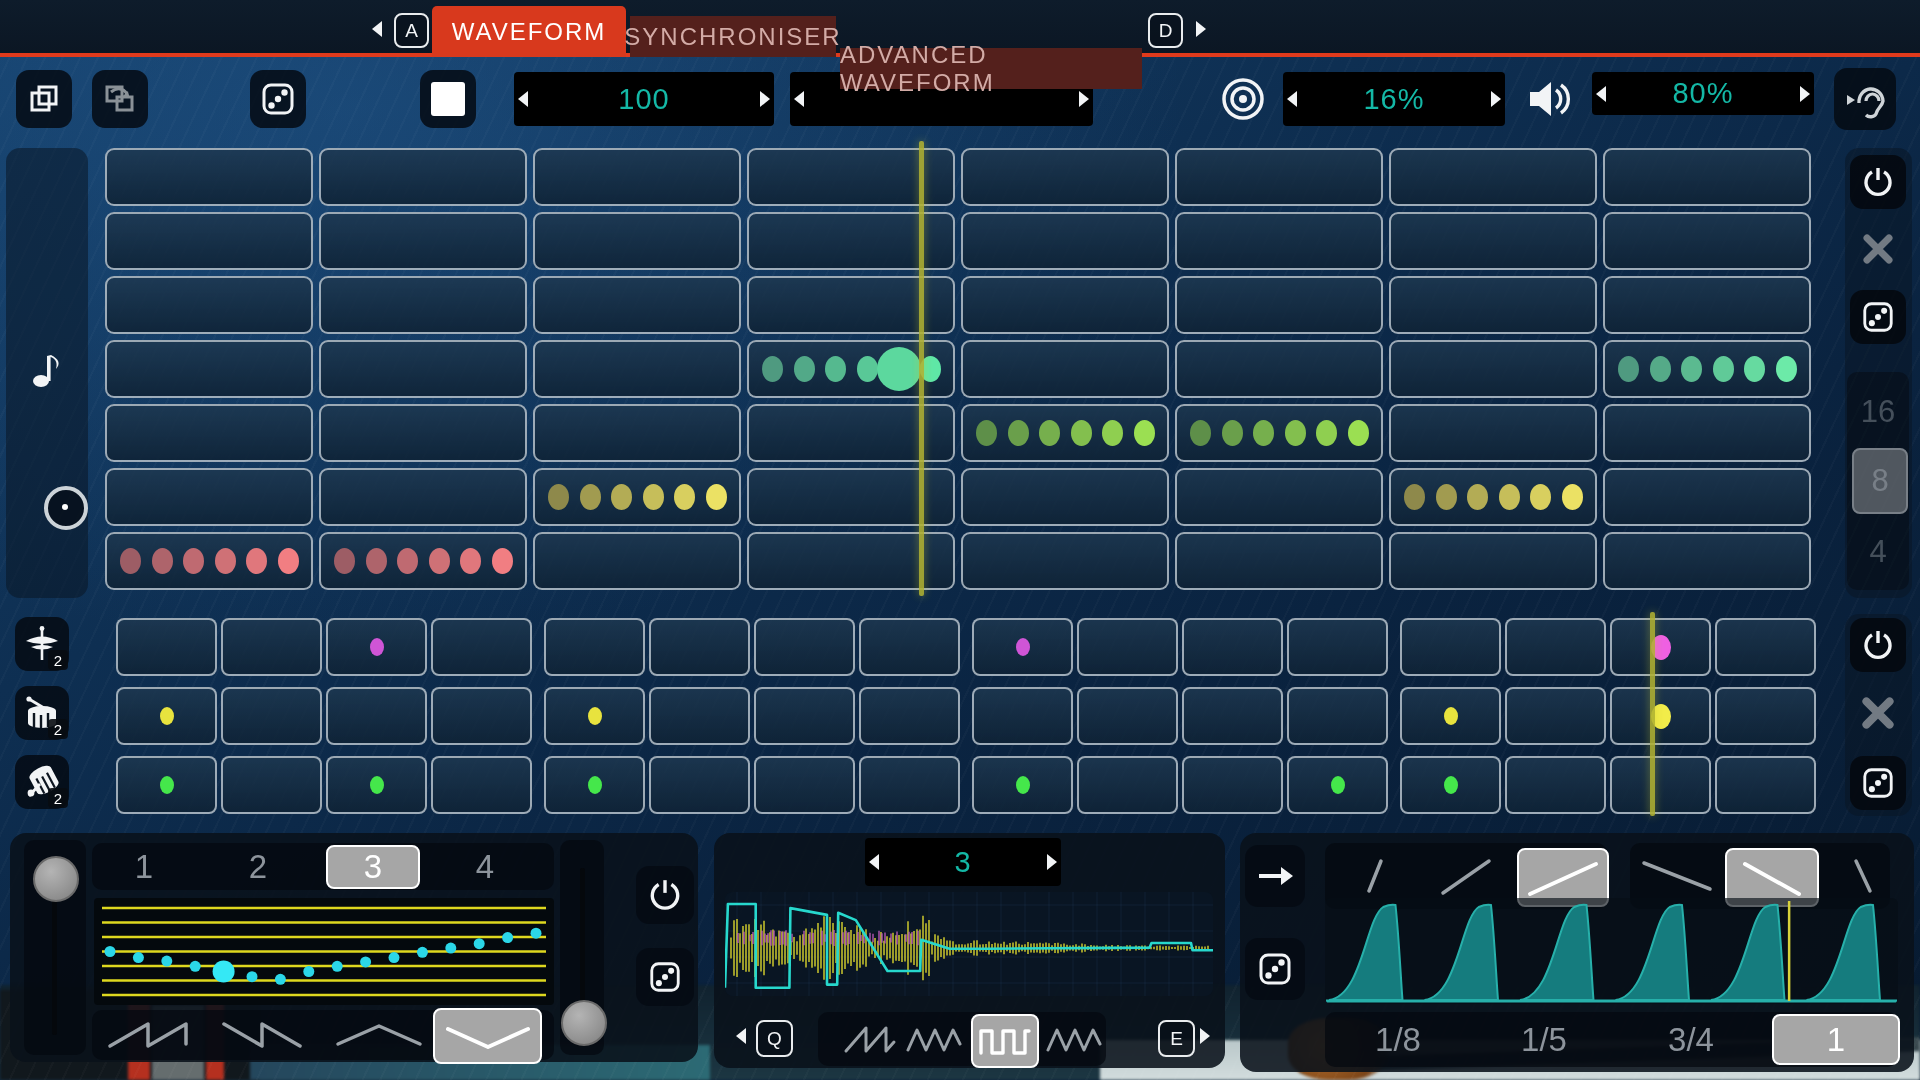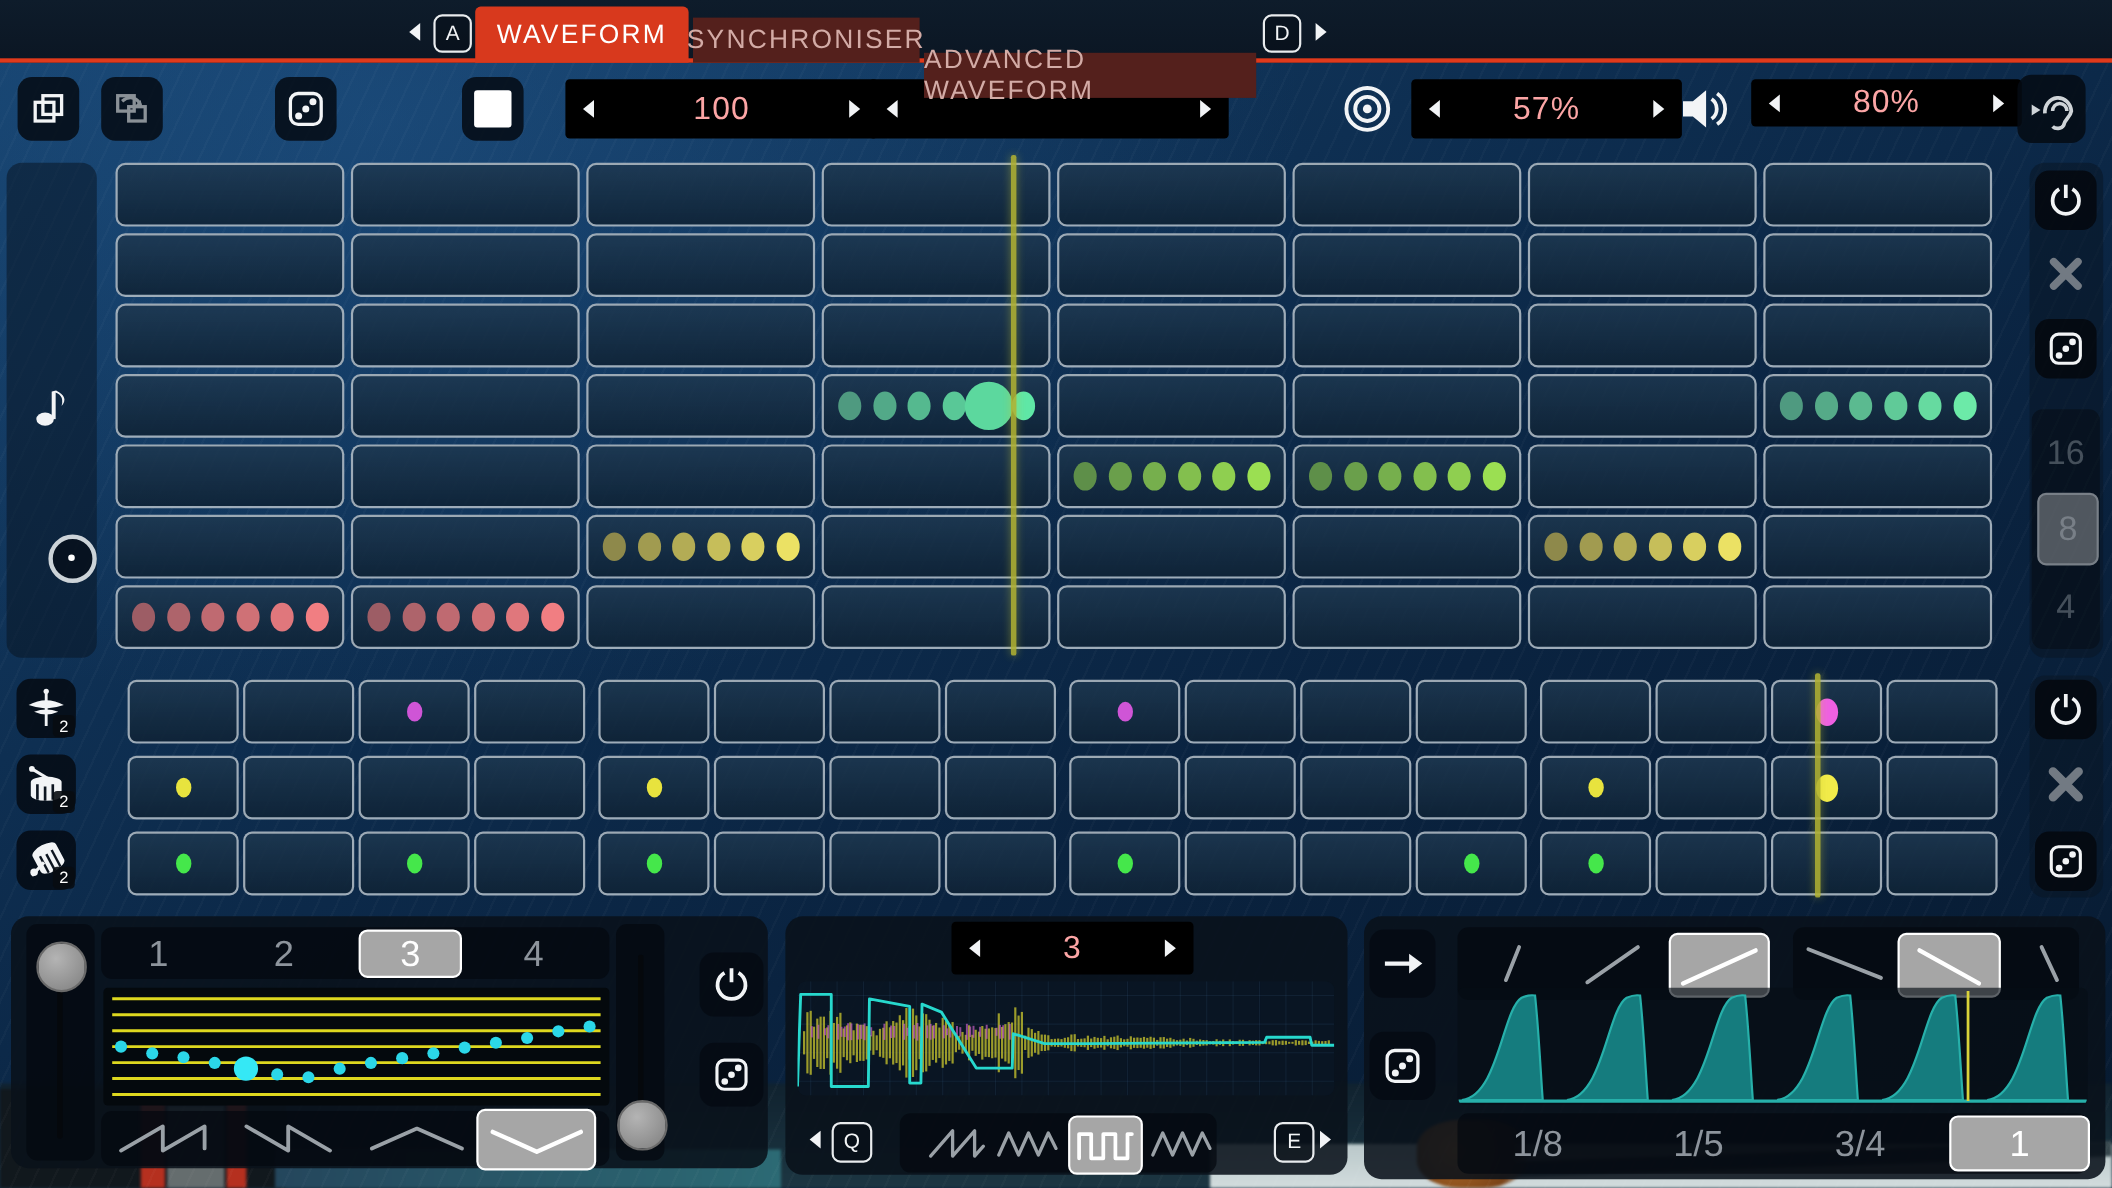--- a/index.html
+++ b/index.html
@@ -27,21 +27,21 @@
   .keybox{border:2.5px solid #e9ecee;border-radius:8px;color:#f2f4f6;font-size:19px;background:rgba(5,10,18,0.4);}
   .tri{width:0;height:0;border-style:solid;}
   .tri-l{border-width:9px 12px 9px 0;border-color:transparent #f2f4f6 transparent transparent;}
   .tri-r{border-width:9px 0 9px 12px;border-color:transparent transparent transparent #f2f4f6;}
   .tri-sm.tri-l{border-width:8px 10px 8px 0;}
   .tri-sm.tri-r{border-width:8px 0 8px 10px;}
 
   
   .toolbtn{width:56px;height:58px;background:rgba(5,11,19,0.85);border-radius:13px;z-index:3;}
   .stepper{background:#000;border-radius:4px;display:flex;align-items:center;justify-content:space-between;
-           padding:0 16px;color:#fca5a5;z-index:3;}
+           padding:0 4px;color:#14b8a6;z-index:3;}
   .stepper .val{flex:1;text-align:center;font-size:29px;letter-spacing:1px;}
 
   
   .sidestrip{background:rgba(10,22,36,0.55);border-radius:14px;z-index:1;}
   .cell{position:absolute;border:2px solid rgba(196,206,215,0.78);border-radius:9px;
         background:linear-gradient(180deg, rgba(30,56,80,0.85), rgba(15,35,54,0.9));}
   .dot{position:absolute;border-radius:50%;}
   .playhead{background:#b1b232;opacity:0.88;border-radius:2px;box-shadow:0 0 8px rgba(200,200,50,0.55);z-index:4;}
   .numsel{color:#8d949c;font-size:31px;}
   .selbox{background:#a6a6a6;border:2.5px solid #ffffff;border-radius:8px;color:#ffffff;}
@@ -128,21 +128,21 @@
   <div class="tri tri-r tri-sm"></div>
 </div>
 
 <svg class="abs icon" style="left:1218px;top:74px;z-index:3;" width="50" height="50" viewBox="0 0 50 50">
   <circle cx="25" cy="25" r="19" fill="none" stroke="#f2f4f6" stroke-width="3.5"></circle>
   <circle cx="25" cy="25" r="11" fill="none" stroke="#f2f4f6" stroke-width="3.5"></circle>
   <circle cx="25" cy="25" r="4" fill="#f2f4f6"></circle>
 </svg>
 <div class="abs stepper" style="left:1283px;top:72px;width:214px;height:54px;">
   <div class="tri tri-l tri-sm"></div>
-  <div class="val">57%</div>
+  <div class="val">16%</div>
   <div class="tri tri-r tri-sm"></div>
 </div>
 <svg class="abs icon" style="left:1524px;top:76px;z-index:3;" width="52" height="46" viewBox="0 0 52 46">
   <path d="M6 16 h9 l12 -10 v34 l-12 -10 h-9 z" fill="#f2f4f6"></path>
   <path d="M32 14 a11 11 0 0 1 0 18" fill="none" stroke="#f2f4f6" stroke-width="3.4"></path>
   <path d="M37 9 a17 17 0 0 1 0 28" fill="none" stroke="#f2f4f6" stroke-width="3.4"></path>
 </svg>
 <div class="abs stepper" style="left:1592px;top:72px;width:214px;height:43px;">
   <div class="tri tri-l tri-sm"></div>
   <div class="val">80%</div>

